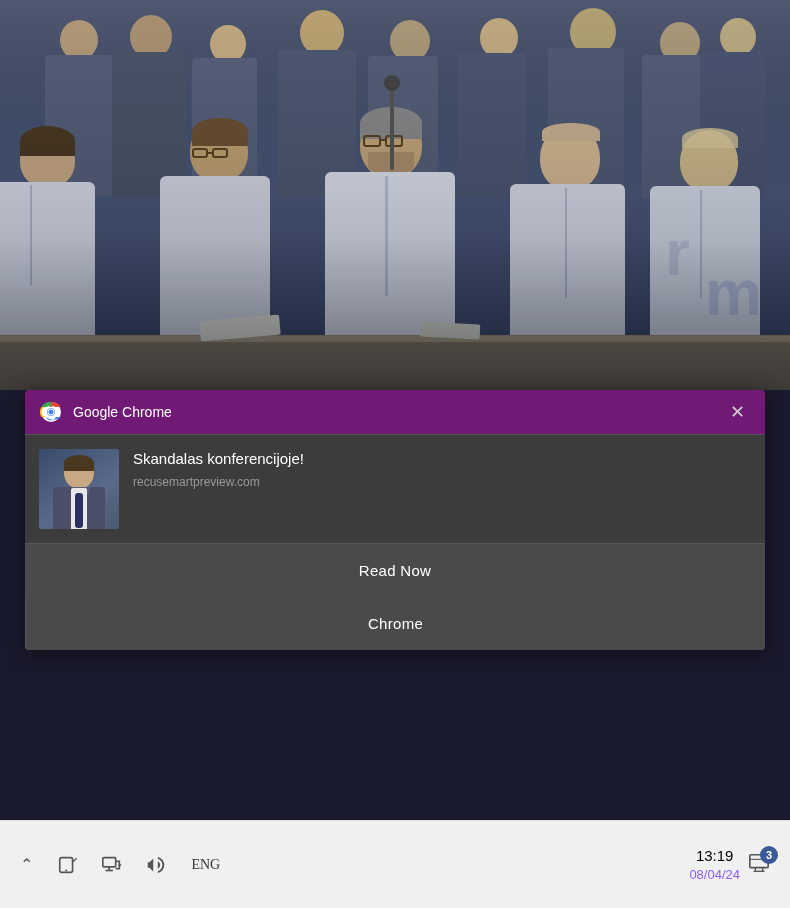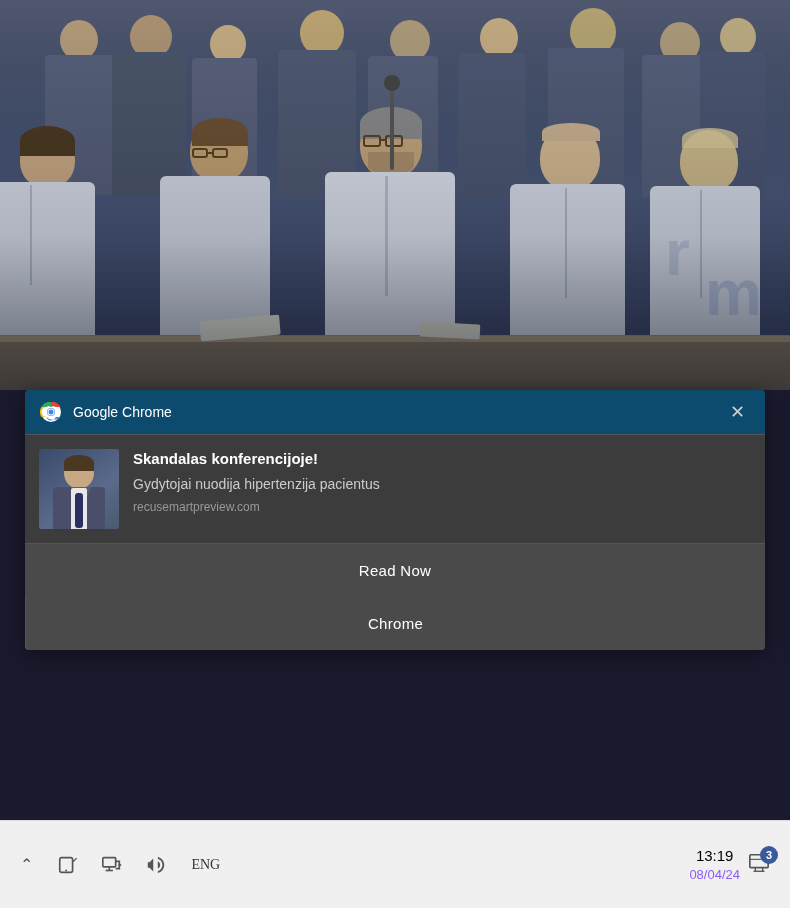--- a/index.html
+++ b/index.html
@@ -40,21 +40,21 @@
       background: #3c3c3c;
       border-radius: 4px;
       overflow: hidden;
       box-shadow: 0 4px 20px rgba(0,0,0,0.5);
     }
 
     .notification-header {
       display: flex;
       align-items: center;
       padding: 10px 14px;
-      background: #0c4a6e;
+      background: #701a75;
       border-bottom: 1px solid #555;
     }
 
     .chrome-icon {
       width: 24px;
       height: 24px;
       margin-right: 10px;
       flex-shrink: 0;
     }
 
@@ -91,21 +91,21 @@
       overflow: hidden;
     }
 
     .notification-content {
       flex: 1;
     }
 
     .notification-headline {
       color: #ffffff;
       font-size: 15px;
-      font-weight: 700;
+      font-weight: 400;
       margin-bottom: 6px;
       line-height: 1.3;
     }
 
     .notification-body-text {
       color: #cccccc;
       font-size: 14px;
       margin-bottom: 6px;
       line-height: 1.4;
     }
@@ -353,21 +353,20 @@
         <div style="position:absolute;top:39px;left:50%;transform:translateX(-50%);width:16px;height:48px;background:#e8e8e8;border-radius:2px;z-index:1;"></div>
 
         <div style="position:absolute;top:44px;left:50%;transform:translateX(-50%);width:8px;height:35px;background:#2a3060;border-radius:3px;z-index:2;"></div>
 
         <div style="position:absolute;top:38px;left:calc(50% - 18px);width:0;height:0;border-left:10px solid transparent;border-right:10px solid #5a5e78;border-bottom:25px solid transparent;"></div>
         <div style="position:absolute;top:38px;left:calc(50% + 2px);width:0;height:0;border-left:10px solid #5a5e78;border-right:10px solid transparent;border-bottom:25px solid transparent;"></div>
       </div>
 
       <div class="notification-content">
         <div class="notification-headline">Skandalas konferencijoje!</div>
-        <div class="notification-body-text">Gydytojai nuodija hipertenzija pacientus</div>
         <div class="notification-source">recusemartpreview.com</div>
       </div>
     </div>
 
     <div class="notification-actions">
       <button class="action-btn">Read Now</button>
       <button class="action-btn">Chrome</button>
     </div>
   </div>
 </div>

